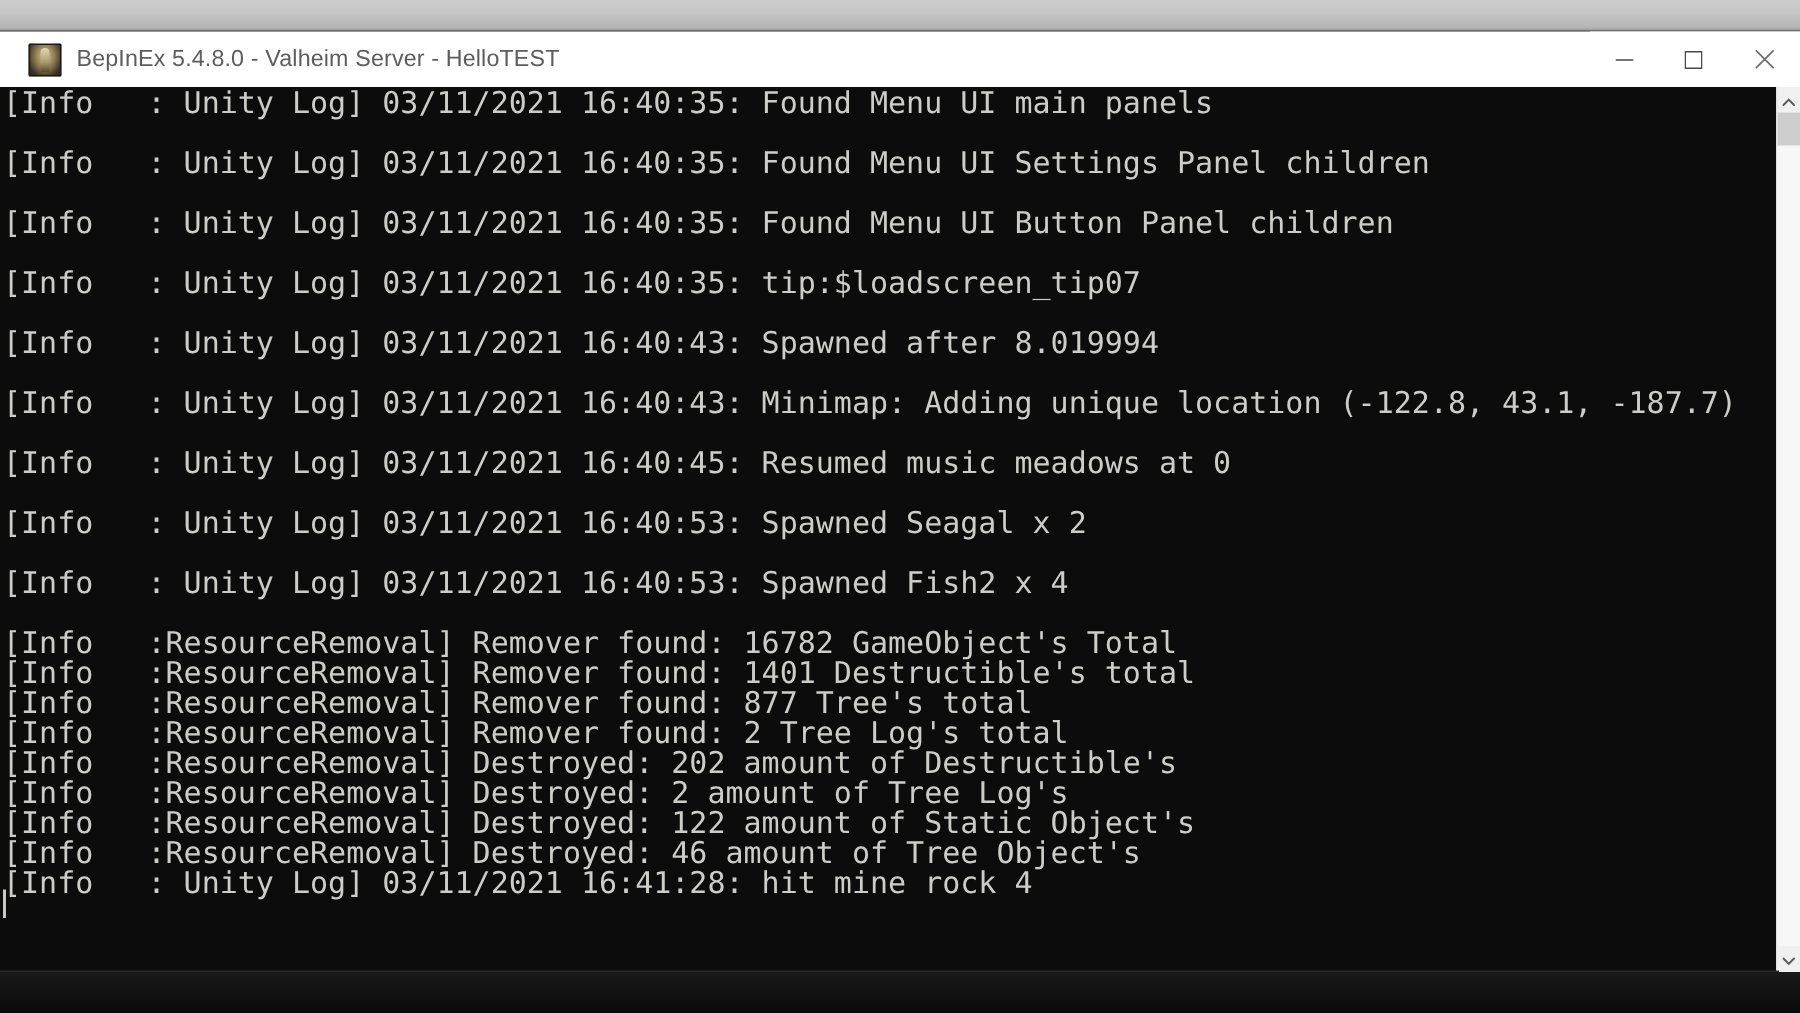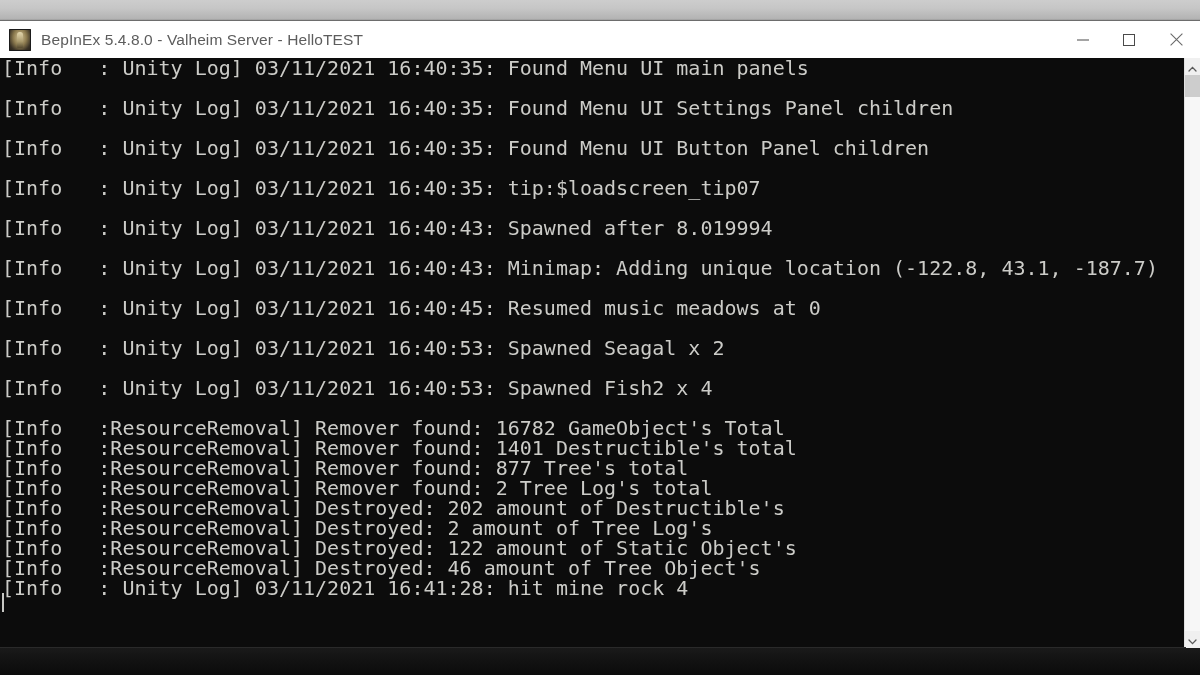--- a/index.html
+++ b/index.html
@@ -50,20 +50,21 @@
     background: #0d0d0d;
   }
 
   .titlebar {
     position: relative;
     height: 37px;
     background: #ffffff;
     display: flex;
     align-items: center;
     border-bottom: 1px solid #f2f2f2;
+    padding-left: 10px;
   }
   .titlebar-left {
     display: flex;
     align-items: center;
     padding-left: 9px;
     flex: 1;
     min-width: 0;
   }
   .app-icon {
     width: 22px;

